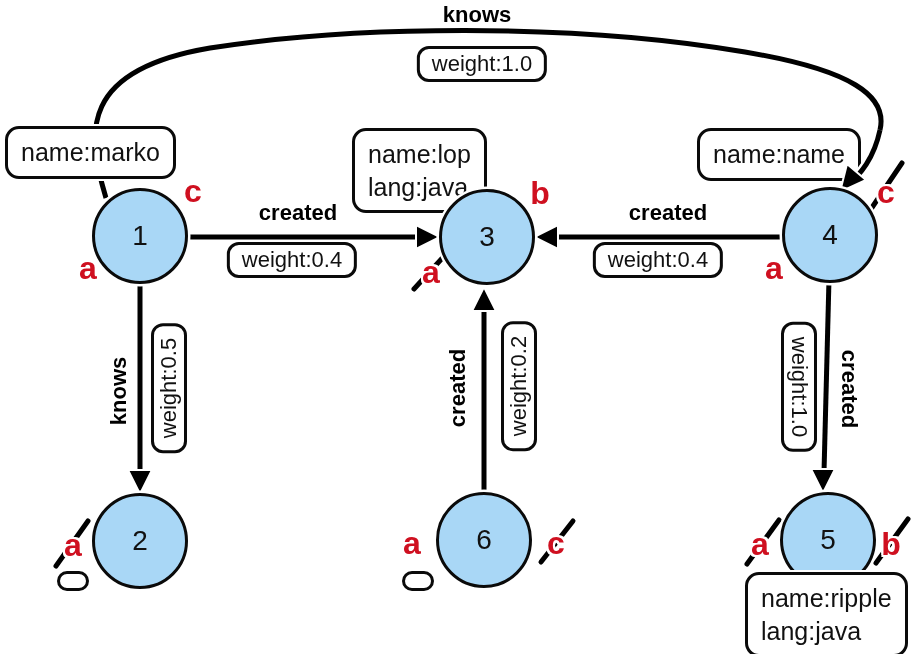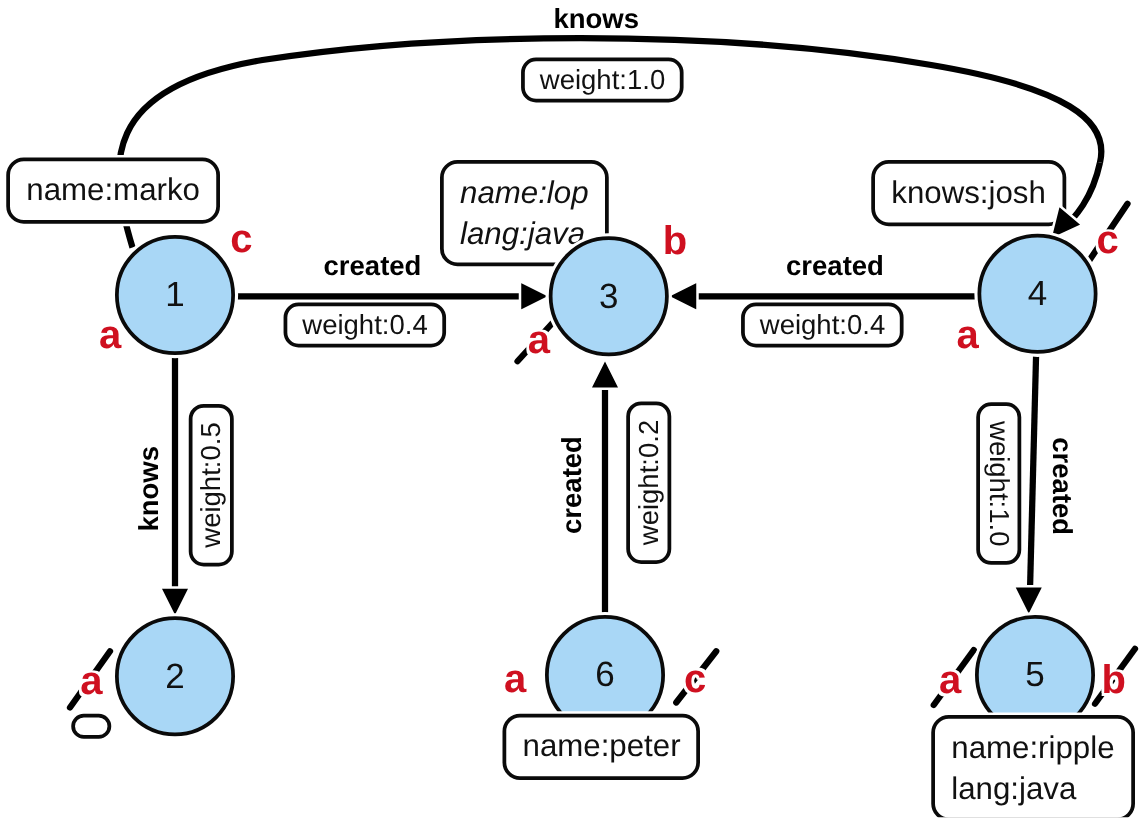--- a/index.html
+++ b/index.html
@@ -77,31 +77,30 @@
     <polygon class="arrowhead" points="484,287 472,311 496,311"></polygon>
 
     <line class="edge-case" x1="829" y1="279" x2="824" y2="472"></line>
     <line class="edge-line" x1="829" y1="279" x2="824" y2="472"></line>
     <polygon class="arrowhead" points="823,493 811,469 835,469"></polygon>
   </svg>
 
   <div class="propbox top" style="left:5px;top:126px;">
     <div>name:marko</div>
   </div>
-  <div class="propbox top" style="left:352px;top:128px;font-style:italic;">
+  <div class="propbox top" style="left:352px;top:128px;">
     <div>name:lop</div>
     <div>lang:java</div>
   </div>
   <div class="propbox top" style="left:697px;top:128px;">
-    <div>knows:josh</div>
+    <div>name:name</div>
   </div>
   <div class="propbox bottom" style="left:57px;top:571px;">
   </div>
   <div class="propbox bottom" style="left:402px;top:571px;">
-    <div>name:peter</div>
   </div>
   <div class="propbox bottom" style="left:745px;top:572px;">
     <div>name:ripple</div>
     <div>lang:java</div>
   </div>
 
   <svg class="layer layer-over" viewBox="0 0 917 654">
     <path class="edge-case" d="M 880,130 C 874,158 861,174 846,187"></path>
     <path class="edge-line" d="M 880,130 C 874,158 861,174 846,187"></path>
     <polygon class="arrowhead" points="840,192 847,164 866,180"></polygon>

